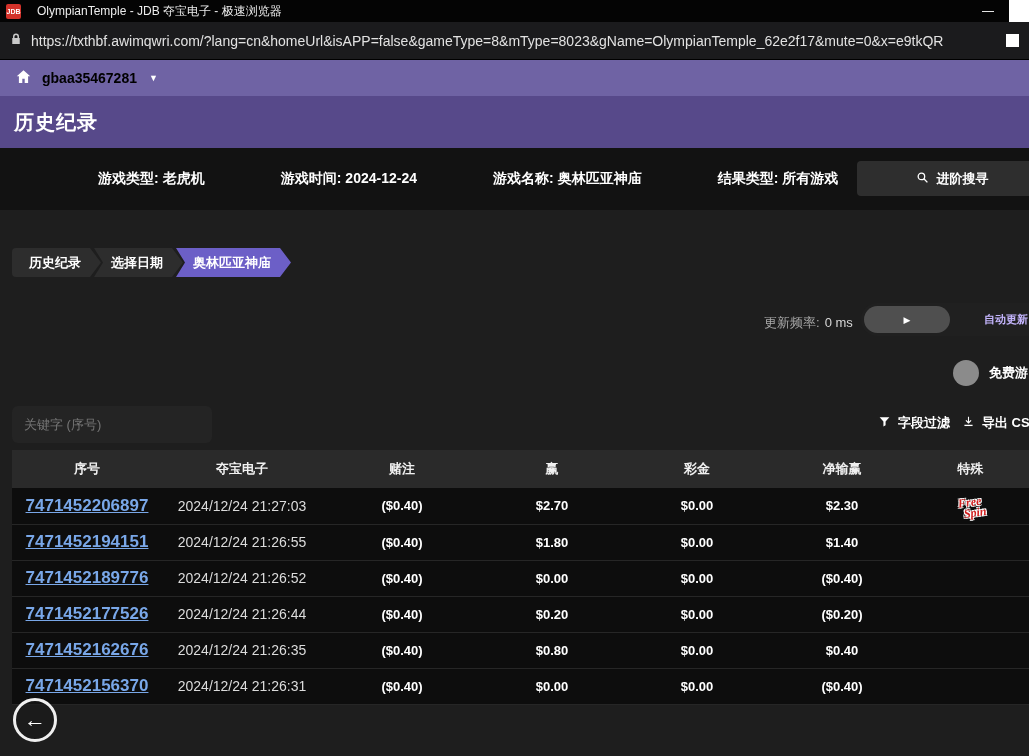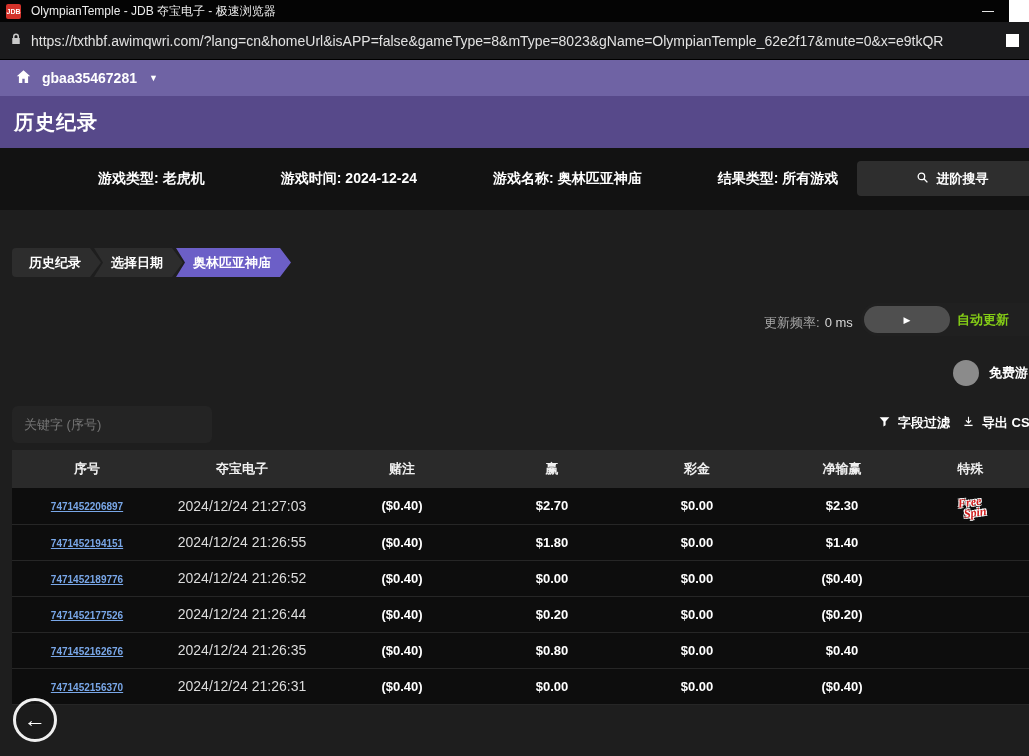--- a/index.html
+++ b/index.html
@@ -2,38 +2,38 @@
 <html style="--neg: #ff3b4e; --pos: #3d9bf0; --accent: #6c5fc7;"><head>
 <meta charset="utf-8">
 <style>
   * { margin:0; padding:0; box-sizing:border-box; }
   html,body { width:1029px; height:756px; overflow:hidden; background:#1e1e1e;
     font-family:"Liberation Sans", sans-serif; }
   :root { --neg:#ff3b4e; --pos:#3d9bf0; --accent:#6c5fc7; }
 
   
   .titlebar { height:22px; background:#040404; display:flex; align-items:center;
-    padding-left:6px; gap:10px; position:relative; }
+    padding-left:6px; gap:16px; position:relative; }
   .jdb-logo { width:15px; height:15px; background:#d3322a; color:#fff; font-size:7px;
     font-weight:bold; display:flex; align-items:center; justify-content:center; border-radius:2px; }
   .win-title { color:#ececec; font-size:12px; white-space:nowrap; }
   .win-controls { position:absolute; right:0; top:0; height:22px; display:flex; align-items:center; }
   .btn-min { width:42px; text-align:center; color:#fff; font-size:12px; line-height:20px; cursor:default; }
   .btn-max { width:20px; height:22px; background:#ffffff; }
 
   
   .urlbar { height:38px; background:#1b1b1d; border-bottom:1px solid #000;
     display:flex; align-items:center; padding:0 10px; gap:9px; }
   .url-text { color:#e2e2e2; font-size:14px; white-space:nowrap; overflow:hidden; flex:1; }
   .url-ext { width:13px; height:13px; background:#fff; flex:0 0 auto; }
 
   
   .accountbar { height:36px; background:#6f63a4; display:flex; align-items:center;
     padding:0 15px; gap:10px; }
-  .username { color:#ffffff; font-size:14px; font-weight:700; }
+  .username { color:#000000; font-size:14px; font-weight:700; }
   .chev { color:#fff; font-size:9px; margin-left:2px; }
 
   
   .pageheader { height:52px; background:#57498a; display:flex; align-items:center; padding:0 14px; }
   .pageheader h1 { color:#fff; font-size:20px; font-weight:700; letter-spacing:1px; }
 
   
   .filterbar { height:62px; background:#121212; display:flex; align-items:center;
     padding-left:58px; gap:76px; position:relative; }
   .filter-item { color:#fff; font-size:14px; white-space:nowrap; }
@@ -60,21 +60,21 @@
   .pagebtn:first-child { border-radius:4px 0 0 4px; }
   .pagebtn:last-child { border-radius:0 4px 4px 0; border-right:none; }
   .pagebtn.active { background:#7667b4; font-weight:700; }
 
   .refresh-label { position:absolute; top:104px; left:764px; font-size:13px; color:#a9a9a9; }
   .refresh-label .rv { color:#d7d7d7; margin-left:5px; }
   .auto-pill { position:absolute; top:93px; left:861px; width:195px; height:33px; background:#202020;
     border-radius:17px; display:flex; align-items:center; padding:3px; }
   .auto-knob { width:86px; height:27px; background:#4f4f4f; border-radius:14px; display:flex;
     align-items:center; justify-content:center; color:#fff; font-size:9px; cursor:pointer; }
-  .auto-text { margin-left:7px; color:#84cc16; font-size:13px; font-weight:700; white-space:nowrap; }
+  .auto-text { margin-left:34px; color:#c4b5fd; font-size:11px; font-weight:700; white-space:nowrap; }
 
   .freegame { position:absolute; top:150px; left:953px; display:flex; align-items:center; gap:10px; cursor:pointer; }
   .freegame-knob { width:26px; height:26px; border-radius:50%; background:#8b8b8b; }
   .freegame-text { color:#fff; font-size:13px; font-weight:700; white-space:nowrap; }
 
   .keyword { position:absolute; top:196px; left:12px; width:200px; height:37px; background:#242424;
     border:none; border-radius:6px; color:#ddd; padding:0 12px; font-size:13px;
     font-family:"Liberation Sans", sans-serif; outline:none; }
   .keyword::placeholder { color:#767676; }
   .tool-link { position:absolute; top:204px; display:flex; align-items:center; gap:7px;
@@ -85,21 +85,21 @@
   
   table.history { position:absolute; top:240px; left:12px; width:1017px; border-collapse:collapse; table-layout:fixed; }
   .history thead tr { background:#2a2a2a; height:38px; }
   .history th { font-size:13px; font-weight:700; color:#f0f0f0; text-align:center; }
   .history th:nth-child(1){width:150px} .history th:nth-child(2){width:160px}
   .history th:nth-child(3){width:160px} .history th:nth-child(4){width:140px}
   .history th:nth-child(5){width:150px} .history th:nth-child(6){width:140px}
   .history tbody tr { background:#0d0d0d; height:36px; border-bottom:1px solid #262626; }
   .history td { font-size:13px; text-align:center; color:#fff; font-weight:600; }
   td.time { color:#dcdcdc; font-weight:400; font-size:14px; }
-  a.sn { color:#79a7e8; font-weight:700; text-decoration:underline; font-size:10px; cursor:pointer; }
+  a.sn { color:#79a7e8; font-weight:700; text-decoration:underline; font-size:17px; cursor:pointer; }
   .neg { color:var(--neg); } .pos { color:var(--pos); } .zero { color:#fff; }
 
   .fs-logo { display:inline-flex; flex-direction:column; transform:rotate(-8deg); }
   .fs-line { font-family:"Liberation Serif", serif; font-style:italic; font-weight:bold;
     color:#d21f1f; font-size:12px; line-height:10px;
     text-shadow:-1px -1px 0 #fff, 1px -1px 0 #fff, -1px 1px 0 #fff, 1px 1px 0 #fff; }
   .fs-line:nth-child(2) { margin-left:8px; margin-top:1px; }
 
   .back-btn { position:absolute; left:13px; top:698px; width:44px; height:44px; border:3px solid #f0f0f0;
     border-radius:50%; background:rgba(25,25,25,0.55); color:#fff; display:flex; align-items:center;

